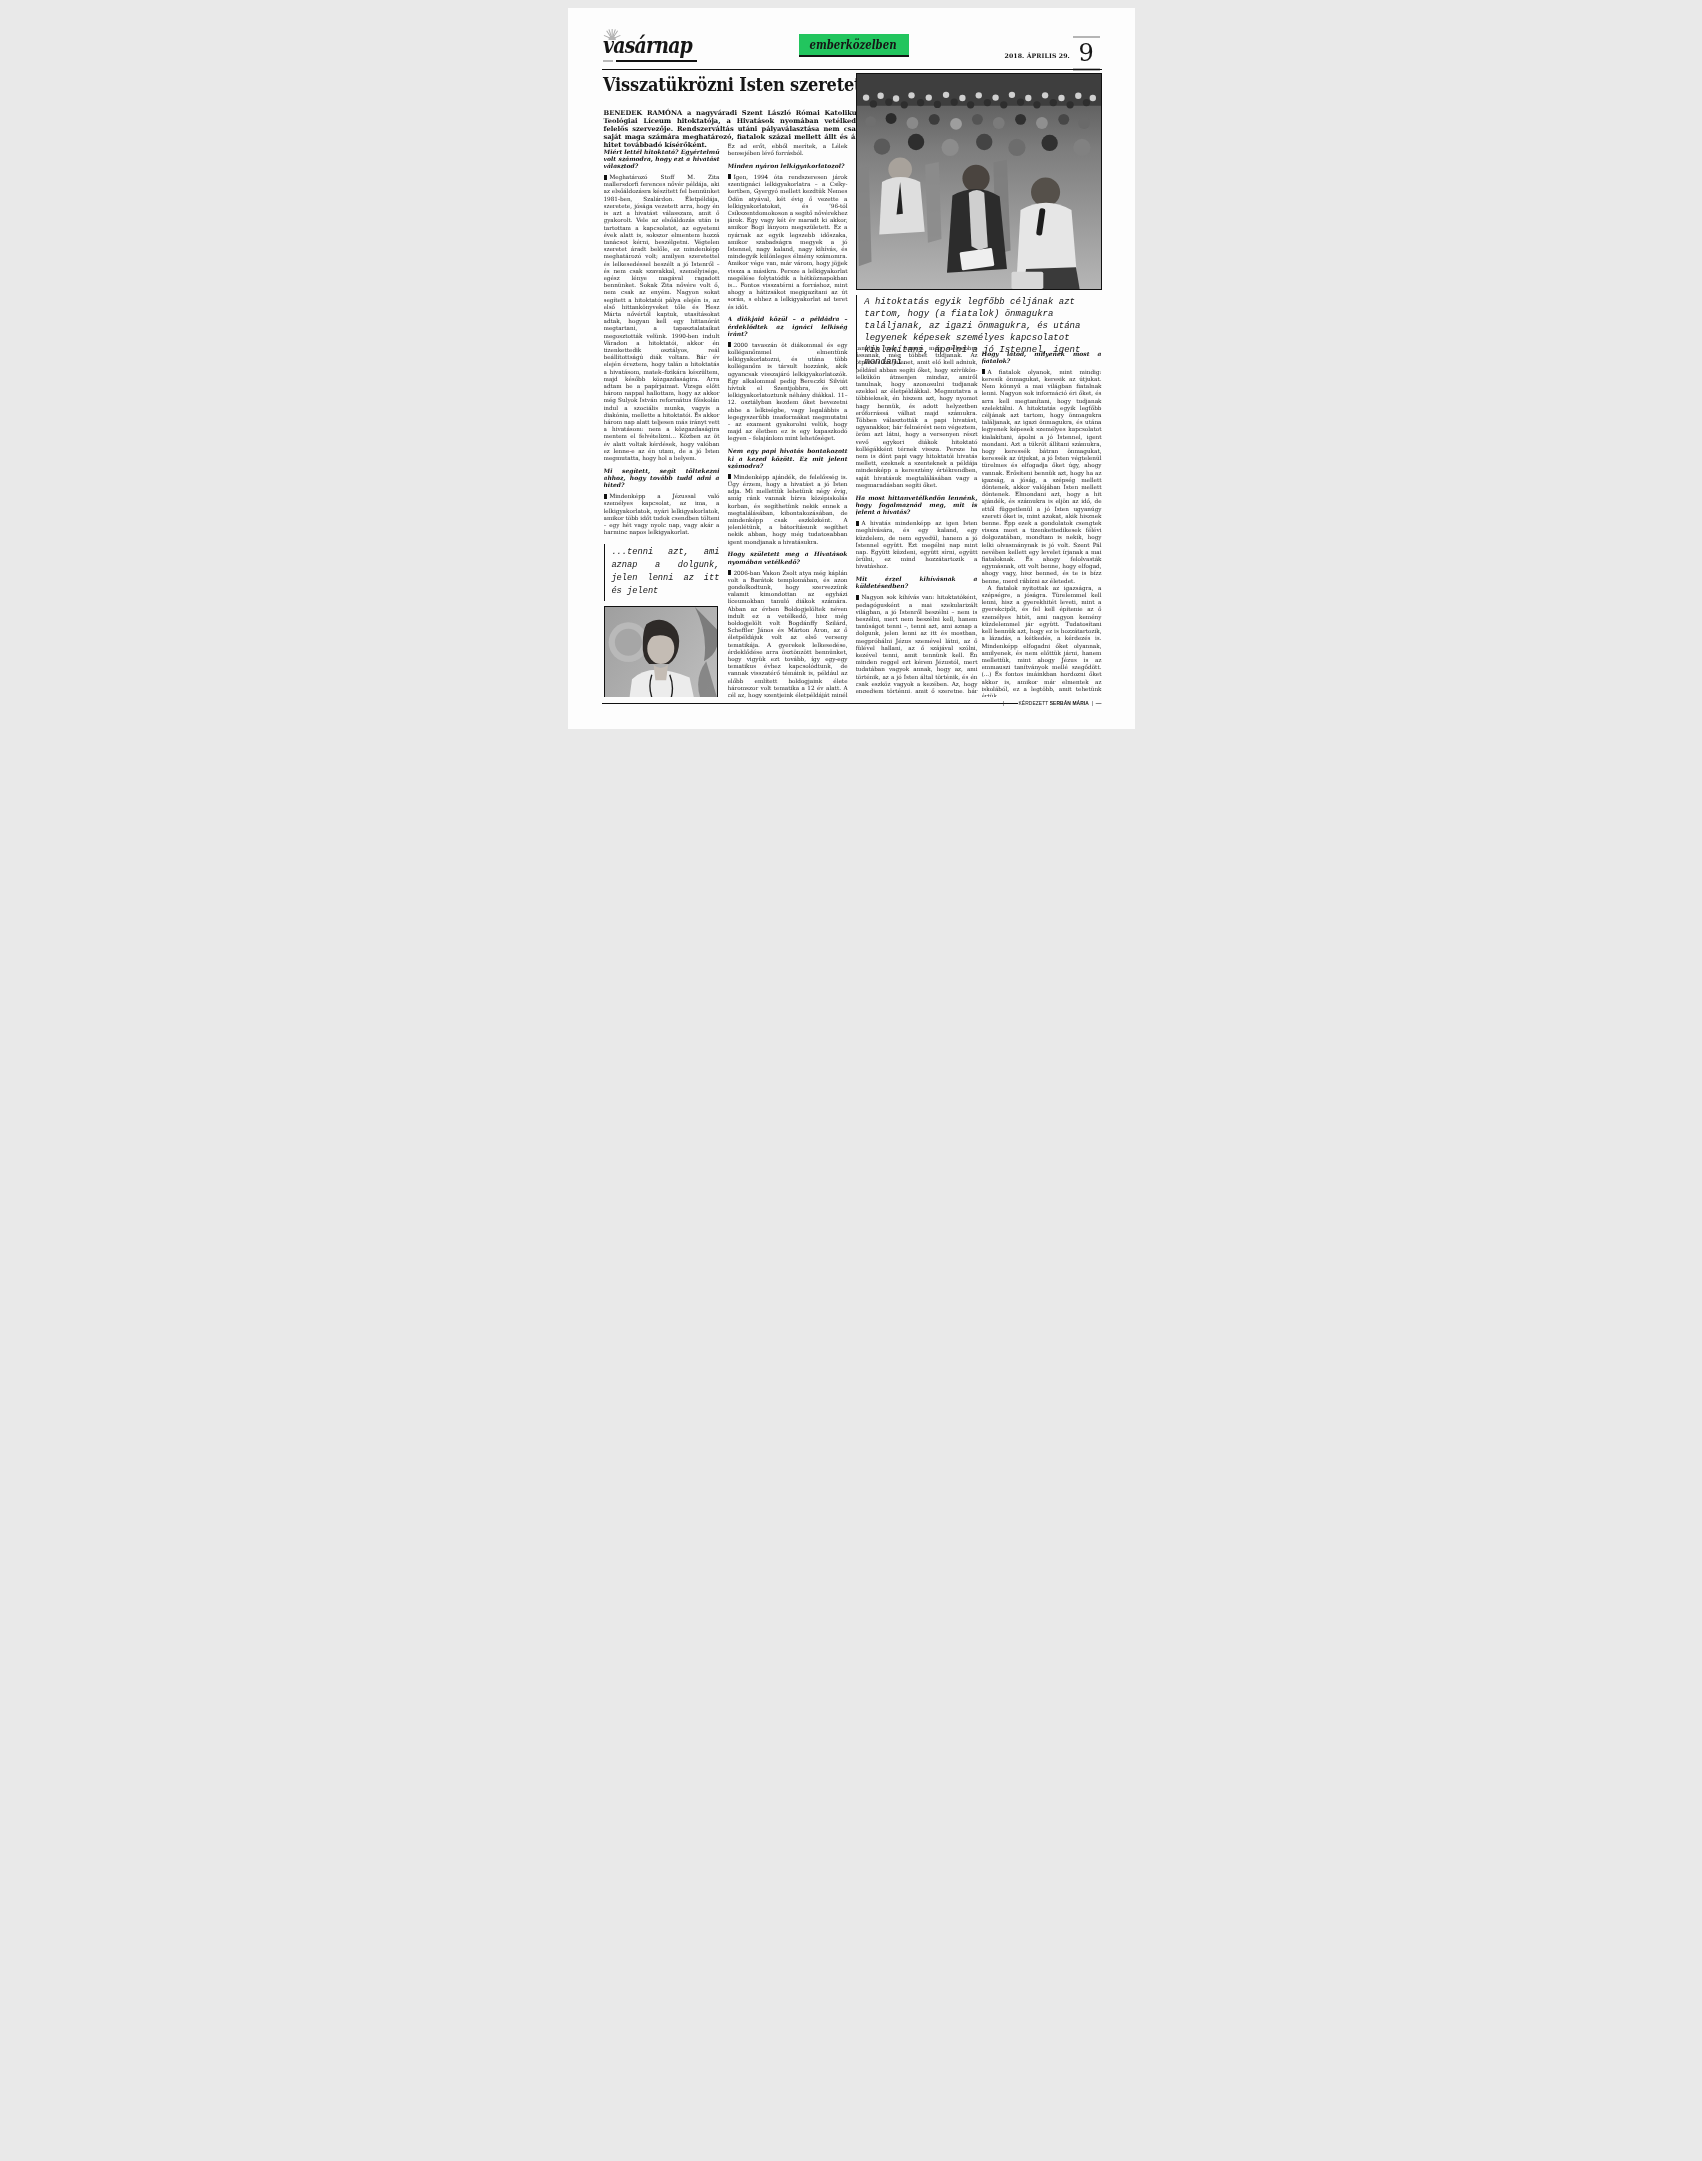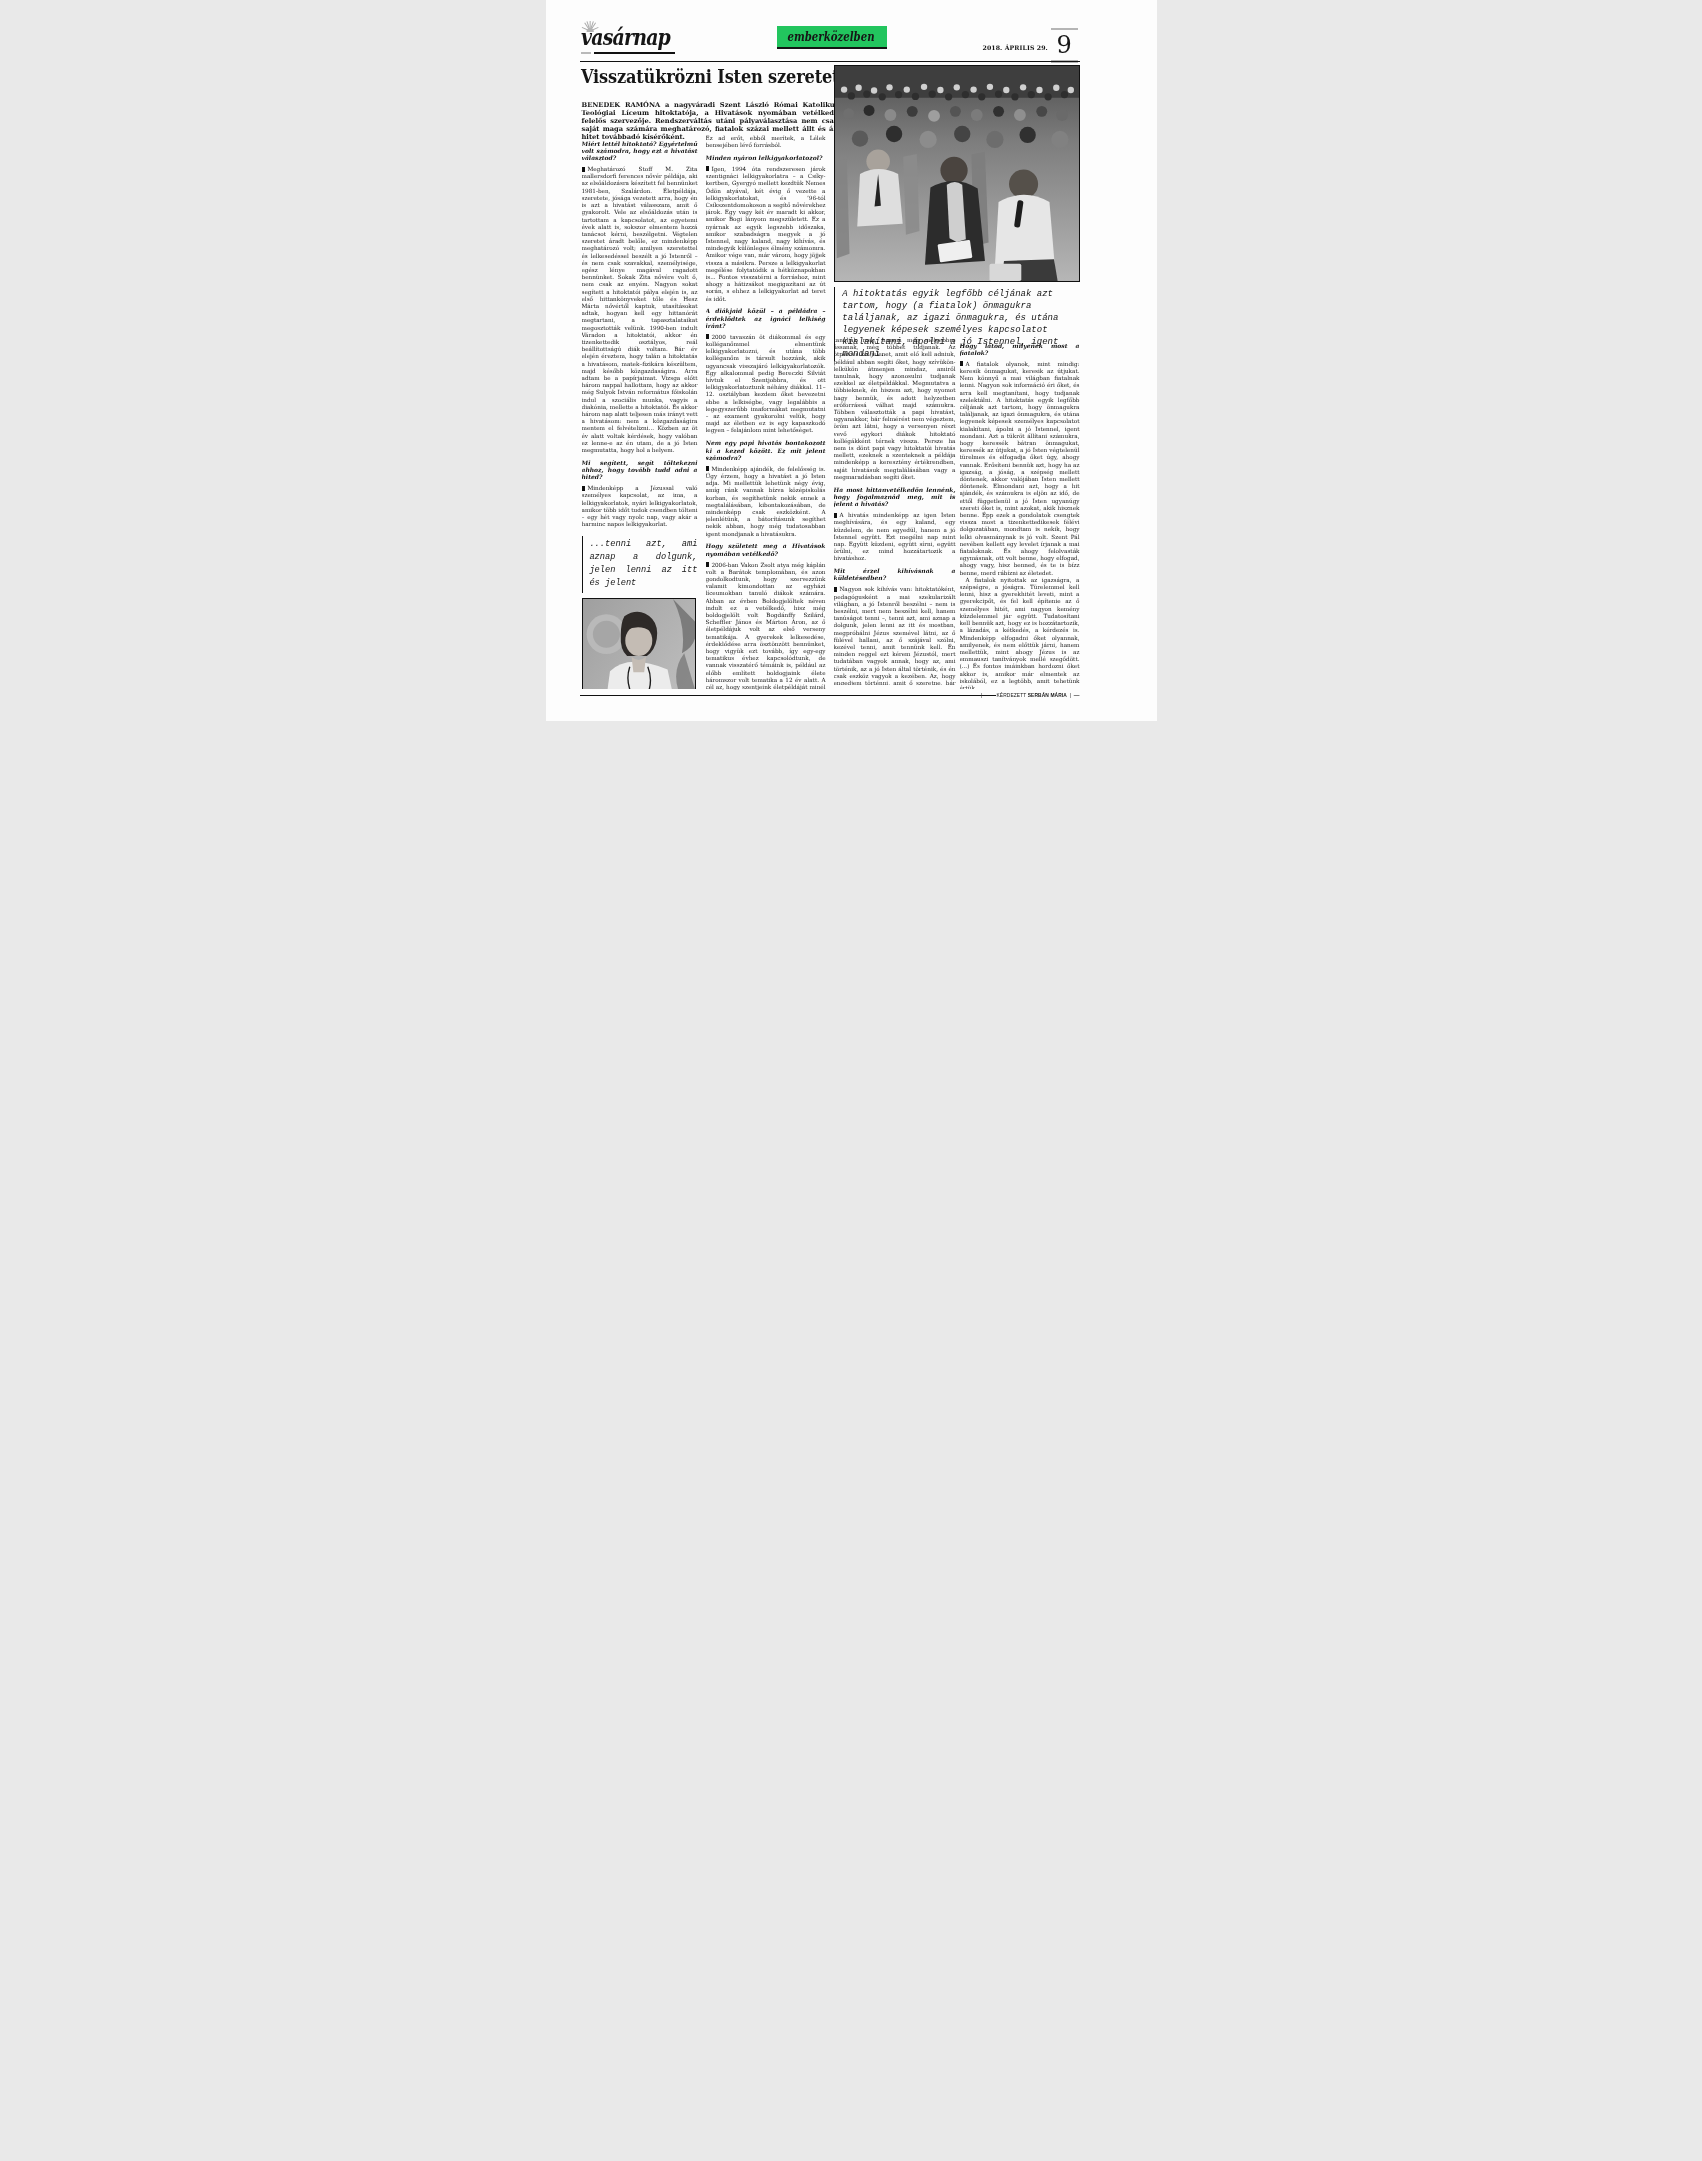--- a/index.html
+++ b/index.html
@@ -1,17 +1,17 @@
 <!DOCTYPE html>
 <html lang="hu" style="font-size:7.3px"><head>
 <meta charset="utf-8">
 <style>
   html,body{margin:0;padding:0;background:#e9e9e9;}
-  .page{position:relative;width:567px;height:721px;background:#fdfdfd;margin:0 auto;
-        font-family:"DejaVu Serif", serif;color:#161616;overflow:hidden;padding-left:44px;}
+  .page{position:relative;width:567px;height:721px;background:#fdfdfd;margin:8px auto;
+        font-family:"DejaVu Serif", serif;color:#161616;overflow:hidden;}
   
   .logo{position:absolute;left:35px;top:27.5px;width:105px;}
   .logo-text{font-style:italic;font-weight:bold;font-size:21.5px;line-height:20px;
              display:inline-block;transform:scaleX(.88);transform-origin:left;letter-spacing:-0.9px;}
   .logo-underline{position:absolute;left:0.9px;top:24px;width:92px;height:2.3px;background:#111;}
   .logo-underline-gray{position:absolute;left:-11px;top:24px;width:10px;height:2.3px;background:#b9b9b9;}
   .sunburst{position:absolute;left:0.5px;top:-7.3px;}
   .section-box{position:absolute;left:231px;top:26px;width:110px;height:21px;background:#22c55e;
                border-bottom:2.3px solid #141414;display:flex;align-items:center;justify-content:center;}
   .section-box span{font-style:italic;font-weight:bold;font-size:12.4px;

